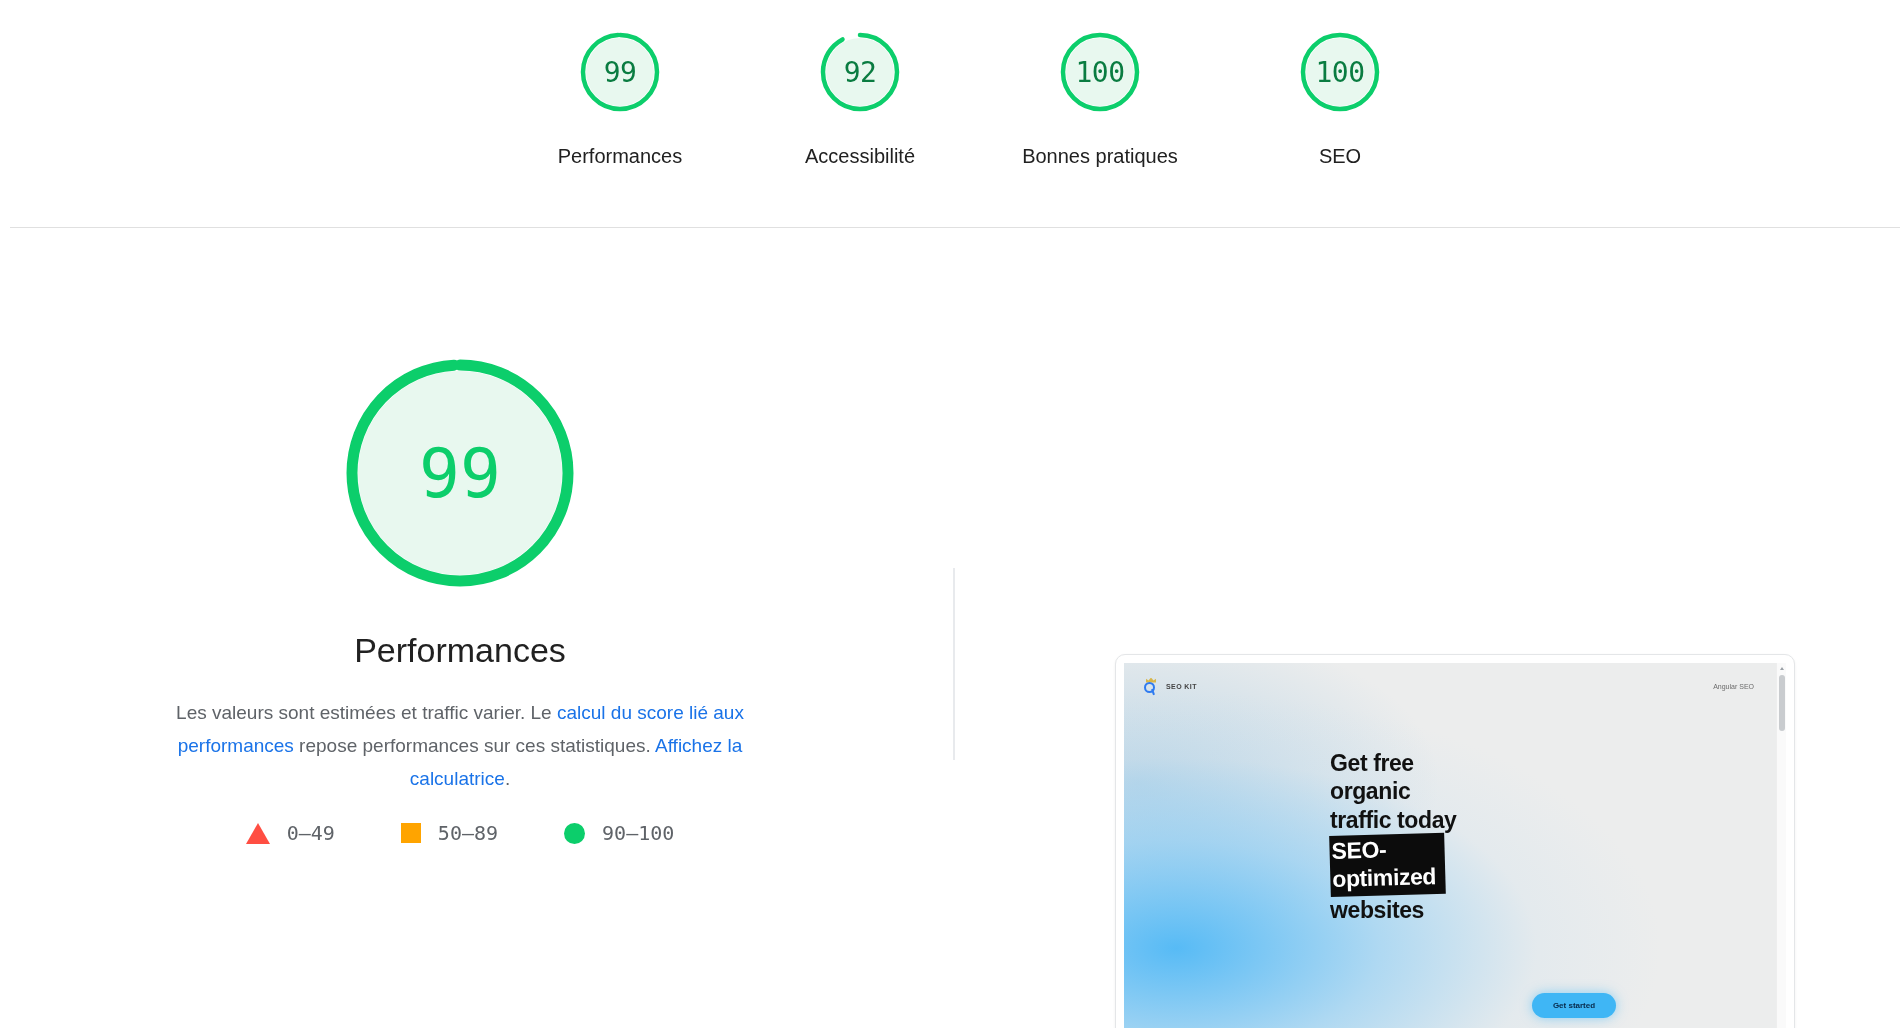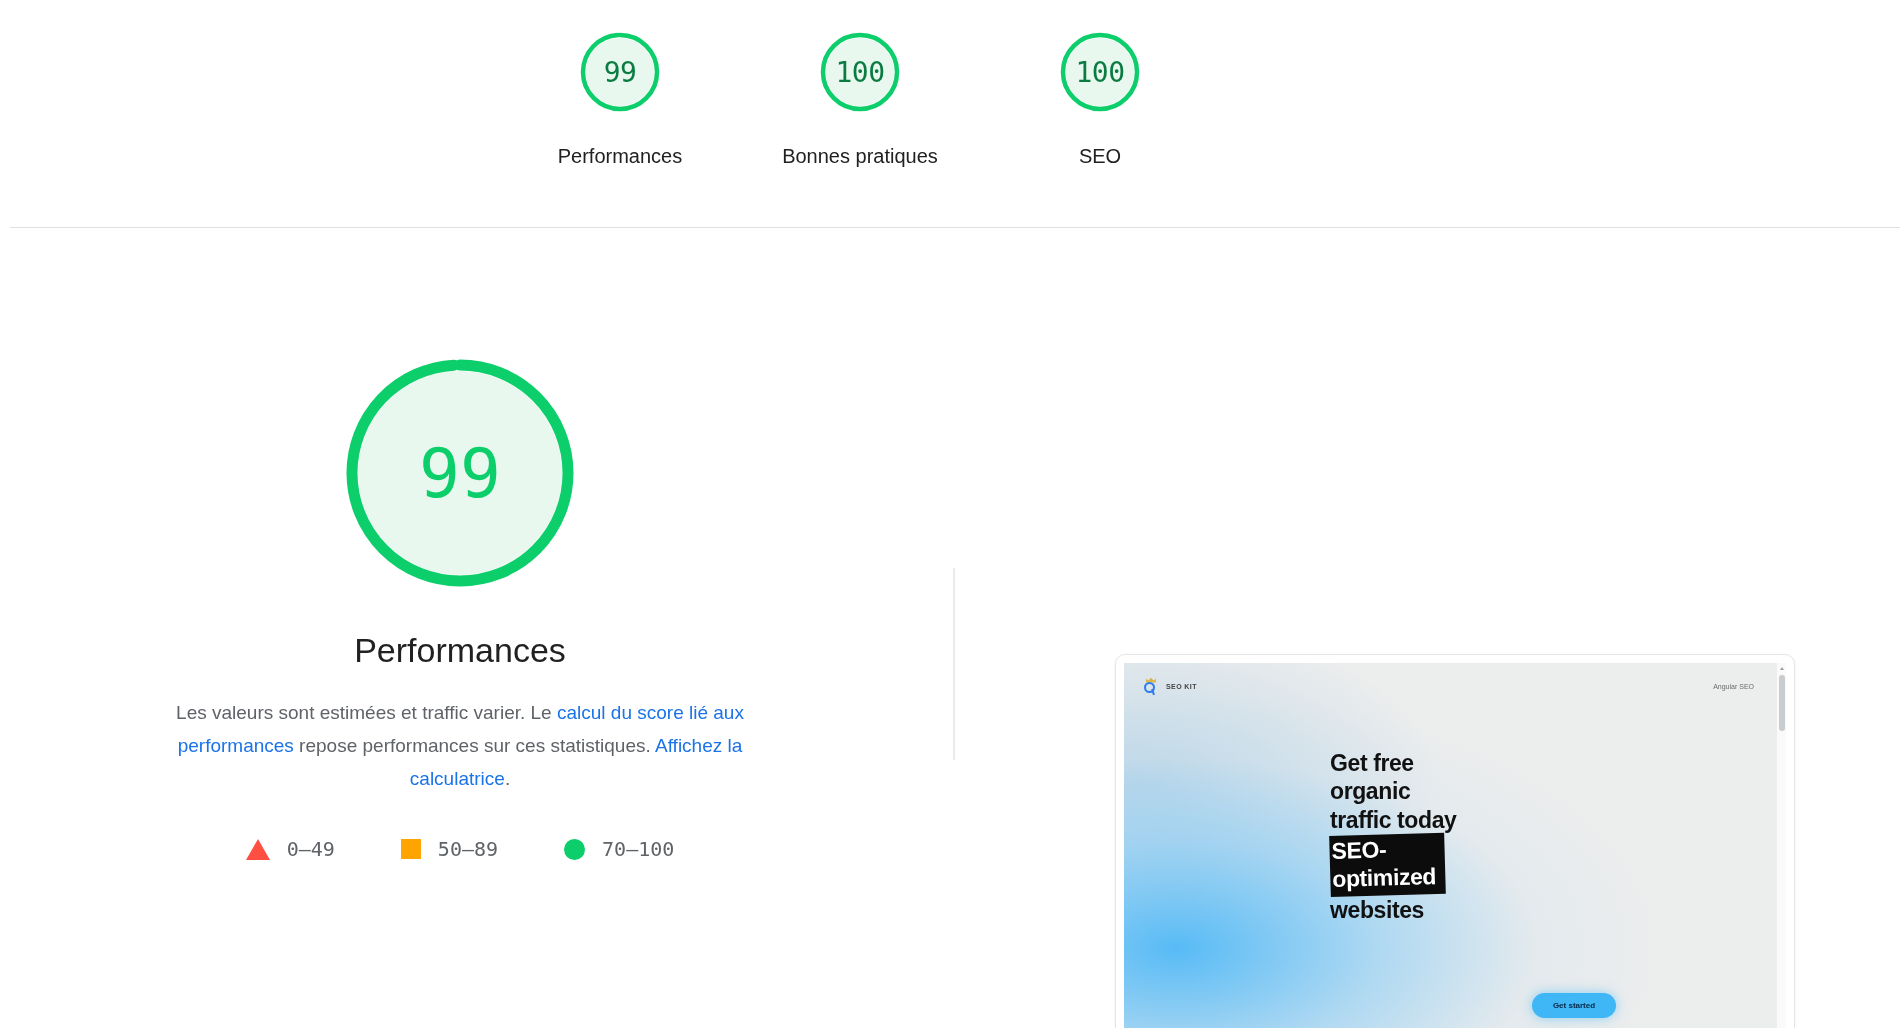--- a/index.html
+++ b/index.html
@@ -61,21 +61,21 @@
     margin-top: 40px;
     font-size: 34px; color: #212121; font-weight: 400; line-height: 1.1;
   }
   .detail-desc {
     margin-top: 28px; width: 640px; text-align: center;
     font-size: 19px; line-height: 1.72; color: #5f6368;
   }
   .detail-desc a { color: #1a73e8; text-decoration: none; }
 
   .legend {
-    margin-top: 42px;
+    margin-top: 26px;
     display: flex; align-items: center; gap: 0;
   }
   .legend-item { display: flex; align-items: center; margin-right: 66px; }
   .legend-item:last-child { margin-right: 0; }
   .legend-text {
     margin-left: 17px;
     font-family: "DejaVu Sans Mono", monospace;
     font-size: 20px; color: #5f6368; white-space: nowrap;
   }
   .sw-tri {
@@ -180,20 +180,30 @@
               <circle cx="42" cy="42" r="37" fill="none" stroke="#0cce6b" stroke-width="4.5" stroke-linecap="round" stroke-dasharray="230.15307780198825 232.4778563656447"></circle>
             </svg>
             <div class="gauge-sm-val" style="color:#0a7c41">99</div>
           </div>
           <div class="gauge-label">Performances</div>
         </div>
         <div class="gauge-cell">
           <div class="gauge-sm-wrap">
             <svg viewBox="0 0 84 84">
               <circle cx="42" cy="42" r="34" fill="#e8f8ef"></circle>
+              <circle cx="42" cy="42" r="37" fill="none" stroke="#0cce6b" stroke-width="4.5" stroke-linecap="round" stroke-dasharray="213.8796278563931 232.4778563656447"></circle>
+            </svg>
+            <div class="gauge-sm-val" style="color:#0a7c41">92</div>
+          </div>
+          <div class="gauge-label">Accessibilité</div>
+        </div>
+        <div class="gauge-cell">
+          <div class="gauge-sm-wrap">
+            <svg viewBox="0 0 84 84">
+              <circle cx="42" cy="42" r="34" fill="#e8f8ef"></circle>
               <circle cx="42" cy="42" r="37" fill="none" stroke="#0cce6b" stroke-width="4.5" stroke-linecap="round" stroke-dasharray="232.4778563656447 232.4778563656447"></circle>
             </svg>
             <div class="gauge-sm-val" style="color:#0a7c41">100</div>
           </div>
           <div class="gauge-label">Bonnes pratiques</div>
         </div>
         <div class="gauge-cell">
           <div class="gauge-sm-wrap">
             <svg viewBox="0 0 84 84">
               <circle cx="42" cy="42" r="34" fill="#e8f8ef"></circle>
@@ -228,21 +238,21 @@
           <div class="legend-item">
             <span class="sw-tri"></span>
             <span class="legend-text">0–49</span>
           </div>
           <div class="legend-item">
             <span class="sw-sq"></span>
             <span class="legend-text">50–89</span>
           </div>
           <div class="legend-item">
             <span class="sw-cir"></span>
-            <span class="legend-text">70–100</span>
+            <span class="legend-text">90–100</span>
           </div>
         </div>
     </div>
 
     <div class="divider-v"></div>
 
     <div class="thumb-frame">
       <div class="thumb-inner">
         <div class="thumb-page">
 

